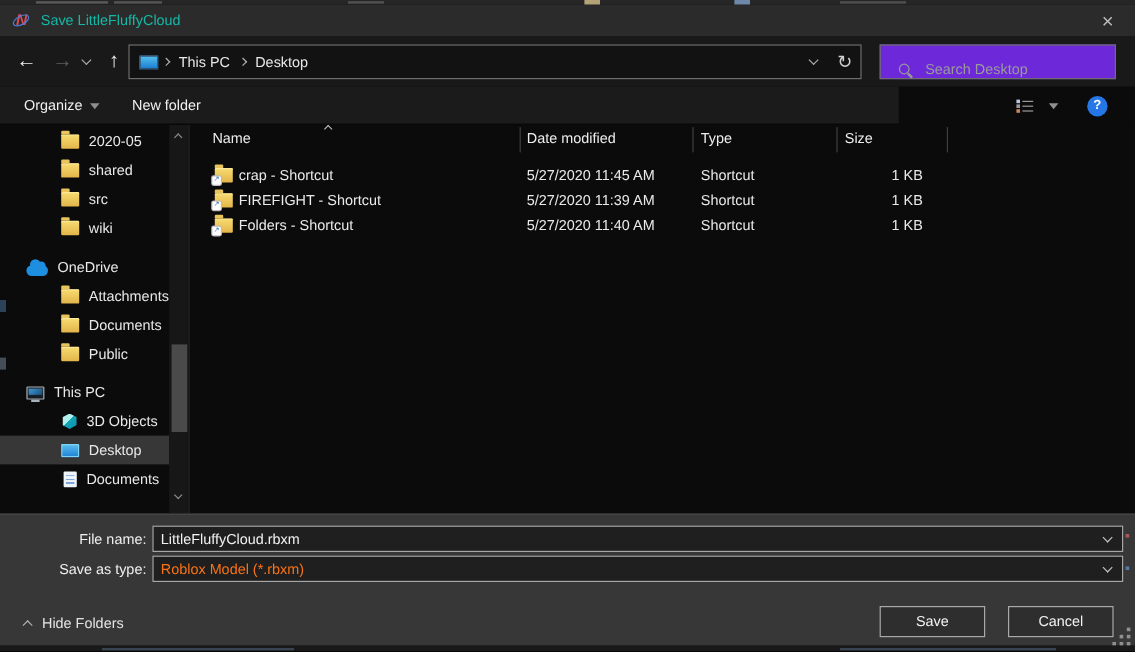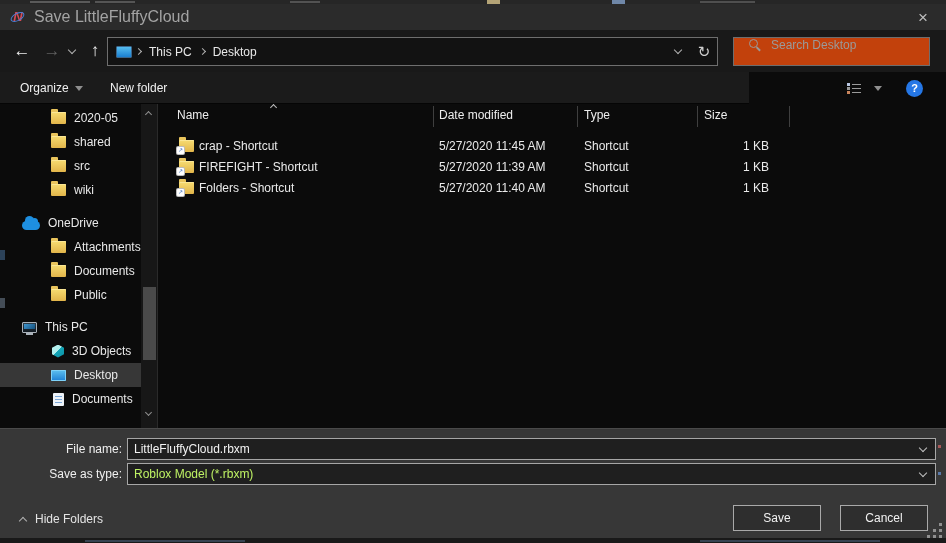--- a/index.html
+++ b/index.html
@@ -9,37 +9,37 @@
   .abs { position:absolute; }
 
   
   .strip-top { left:0; top:0; width:946px; height:4px; background:#262626; overflow:hidden; }
   .art { position:absolute; }
 
   
   .titlebar { left:0; top:4px; width:946px; height:26px; background:#2b2b2b; display:flex; align-items:center; }
   .applogo { width:16px; height:16px; margin-left:10px; position:relative; font-style:italic; font-weight:bold; color:#d84a55; font-size:13px; line-height:15px; text-align:center; }
   .applogo::after { content:""; position:absolute; left:0; top:4px; width:13px; height:6px; border:1px solid #4a7fd8; border-radius:50%; transform:rotate(-28deg); }
-  .title-text { margin-left:8px; font-size:16px; color:#a3a3a3; }
+  .title-text { margin-left:8px; font-size:12px; color:#14b8a6; }
   .close-btn { position:absolute; right:6px; top:0; width:34px; height:26px; display:flex; align-items:center; justify-content:center; color:#bdbdbd; font-size:17px; line-height:17px; cursor:default; }
 
   
   .navbar { left:0; top:30px; width:946px; height:42px; background:#191919; }
   .navglyph { position:absolute; top:0; height:42px; display:flex; align-items:center; justify-content:center; font-size:17px; }
   .addrbar { position:absolute; left:107px; top:7px; width:611px; height:29px; background:#121212; border:1px solid #6e6e6e; display:flex; align-items:center; }
   .pc-mini { width:16px; height:12px; margin-left:8px; background:linear-gradient(180deg,#55bdf0,#1a7fd0); border:1px solid #3d668a; border-radius:1px; }
   .crumb { font-size:12px; color:#e8e8e8; padding:0 4px; }
   .chv { display:inline-block; width:6px; height:6px; border-right:1.5px solid #b0b0b0; border-bottom:1.5px solid #b0b0b0; }
   .chv.down { transform:rotate(45deg); }
   .chv.up { transform:rotate(-135deg); }
   .chv.right { width:5px; height:5px; transform:rotate(-45deg); margin:0 4px; }
   .addr-right { position:absolute; right:0; top:0; height:27px; display:flex; align-items:center; }
   .addr-btn { width:26px; height:27px; display:flex; align-items:center; justify-content:center; }
   .refresh { color:#cfcfcf; font-size:15px; }
-  .searchbox { position:absolute; left:733px; top:7px; width:197px; height:29px; background:#c2410c; border:1px solid #6e6e6e; display:flex; align-items:flex-start; }
+  .searchbox { position:absolute; left:733px; top:7px; width:197px; height:29px; background:#6d28d9; border:1px solid #6e6e6e; display:flex; align-items:flex-end; }
   .mag { width:13px; height:13px; position:relative; margin-left:14px; flex:0 0 auto; }
   .mag::before { content:""; position:absolute; top:1px; left:1px; width:7px; height:7px; border:1.5px solid #9a9a9a; border-radius:50%; }
   .mag::after { content:""; position:absolute; width:5px; height:1.5px; background:#9a9a9a; transform:rotate(45deg); right:0; bottom:2px; }
   .search-input { flex:1; margin-left:10px; background:transparent; border:none; outline:none; color:#d8d8d8; font-size:12px; font-family:"Liberation Sans", sans-serif; }
   .search-input::placeholder { color:#9a9a9a; }
 
   
   .toolbar { left:0; top:72px; width:749px; height:32px; background:#1b1b1b; border-bottom:1px solid #050505; }
   .tool-item { position:absolute; top:0; height:32px; display:flex; align-items:center; font-size:12px; color:#f0f0f0; }
   .tri { display:inline-block; margin-left:6px; width:0; height:0; border-left:4px solid transparent; border-right:4px solid transparent; border-top:5px solid #8f8f8f; }
@@ -91,21 +91,21 @@
   .c-date { left:280px; }
   .c-type { left:425px; }
   .c-size { left:538px; width:72px; text-align:right; }
 
   
   .panel { left:0; top:428px; width:946px; height:110px; background:#373737; border-top:1px solid #4a4a4a; }
   .frm-row { position:absolute; left:0; height:22px; display:flex; align-items:center; }
   .frm-label { width:122px; text-align:right; font-size:12px; color:#f0f0f0; }
   .combo { position:absolute; left:127px; width:809px; height:22px; background:#1f1f1f; border:1px solid #a6a6a6; display:flex; align-items:center; }
   .combo input { flex:1; background:transparent; border:none; outline:none; color:#f2f2f2; font-size:12px; font-family:"Liberation Sans", sans-serif; padding-left:6px; }
-  .combo .val { flex:1; color:#bef264; font-size:12px; padding-left:6px; }
+  .combo .val { flex:1; color:#f97316; font-size:12px; padding-left:6px; }
   .combo .chv { margin-right:9px; margin-top:-2px; border-color:#c0c0c0; }
   .hidefolders { position:absolute; left:20px; top:83px; display:flex; align-items:center; font-size:12px; color:#e4e4e4; }
   .hidefolders .chv { margin-right:9px; margin-top:3px; }
   .btn { position:absolute; top:76px; width:88px; height:26px; background:#2e2e2e; border:1px solid #a9a9a9; box-shadow:inset 0 0 0 1px #2e2e2e; color:#f2f2f2; font-size:12px; display:flex; align-items:center; justify-content:center; }
   .grip { position:absolute; left:927px; top:94px; width:15px; height:15px; }
   .grip::before { content:""; position:absolute; width:3px; height:3px; background:#8f8f8f; top:0; left:12px; box-shadow:0 6px 0 #8f8f8f, 0 12px 0 #8f8f8f, -6px 6px 0 #8f8f8f, -6px 12px 0 #8f8f8f, -12px 12px 0 #8f8f8f; }
 
   .strip-bottom { left:0; top:538px; width:946px; height:5px; background:#191919; overflow:hidden; }
 </style>
 </head>

